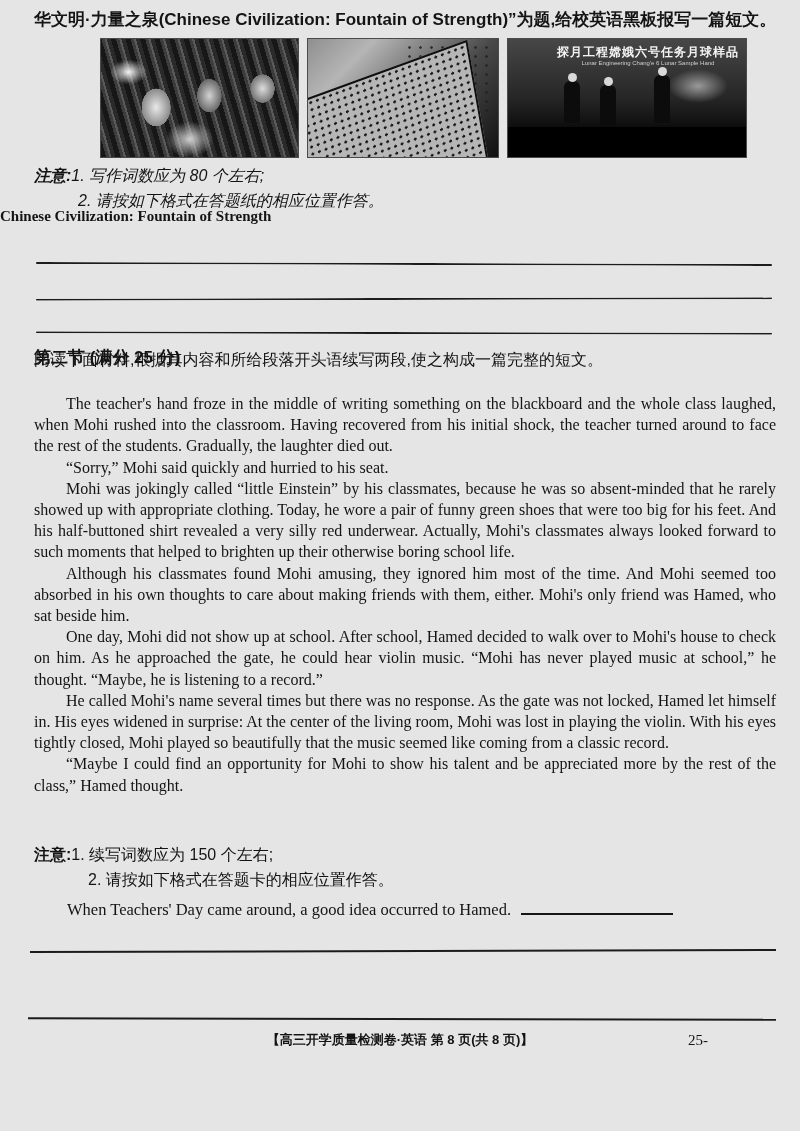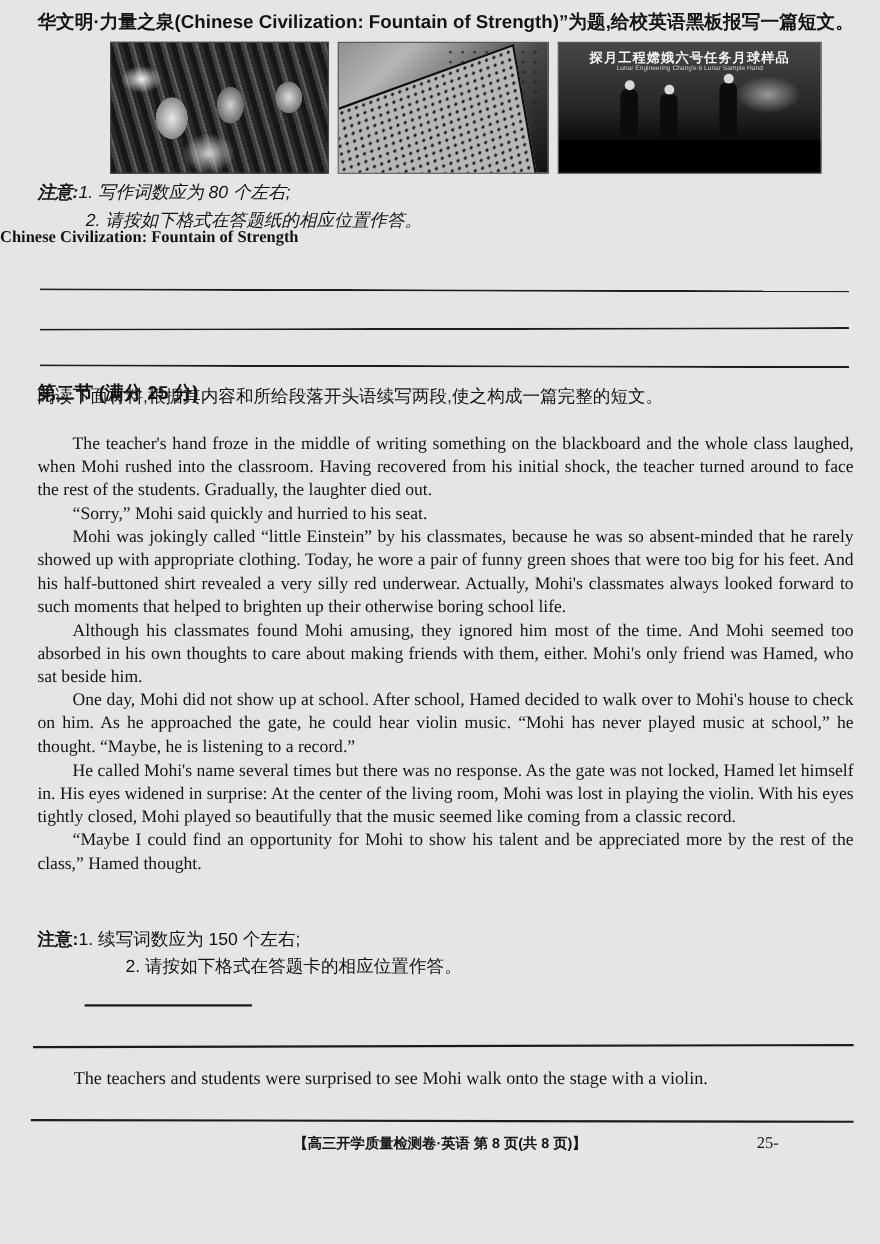--- a/index.html
+++ b/index.html
@@ -25,37 +25,37 @@
   .oracle-slab{position:absolute;left:-18px;top:34px;width:190px;height:120px;
       transform:rotate(-20deg) skewX(-10deg);
       background-color:#b9b6a8;
       background-image:radial-gradient(#161616 1.2px, rgba(0,0,0,0) 1.6px);
       background-size:7px 7px;border:2px solid #0f0f0f;}
   .oracle-scatter{position:absolute;right:4px;top:4px;width:90px;height:70px;
       background-image:radial-gradient(#202020 1.3px, rgba(0,0,0,0) 1.7px);background-size:11px 9px;
       opacity:.8;}
   .photo-lunar{width:238px;background:linear-gradient(180deg,#474747 0%,#262626 50%,#0a0a0a 78%,#000 100%);}
   .lunar-banner{position:absolute;top:6px;left:0;width:100%;text-align:center;color:#f4f4f4;
-      font-family:"Liberation Sans",sans-serif;}
+      font-family:"Liberation Sans",sans-serif;padding-left:21px;}
   .lunar-banner .cn-line{font-size:12px;font-weight:bold;letter-spacing:1px;line-height:14px;}
   .lunar-banner .en-line{font-size:6px;color:#cfcfcf;line-height:8px;}
   .lunar-figure{position:absolute;bottom:34px;width:16px;height:42px;background:#0c0c0c;border-radius:6px 6px 0 0;}
   .lunar-figure::before{content:"";position:absolute;top:-8px;left:4px;width:9px;height:9px;border-radius:50%;
       background:#d9d9d9;}
   .lunar-podium{position:absolute;bottom:0;left:0;width:100%;height:30px;background:#000;}
   .lunar-glow{position:absolute;top:30px;right:18px;width:60px;height:34px;
       background:radial-gradient(ellipse at center,#9a9a9a 0%,rgba(0,0,0,0) 70%);}
   
   .notice{font-size:16px;line-height:25px;}
   .notice .lbl{font-weight:bold;}
   .notice-row2{display:block;}
   .notice1{top:163px;left:34px;font-style:italic;}
   .notice1 .notice-row2{margin-left:44px;text-align:right;}
   .notice2{top:842px;left:34px;}
-  .notice2 .notice-row2{margin-left:80px;}
+  .notice2 .notice-row2{margin-left:54px;}
   
   .essay-title{top:208px;left:0;width:800px;text-align:left;font-size:15px;font-weight:bold;}
   
   .wline{left:36px;width:736px;height:0;border-top:2px solid #1c1c1c;border-radius:2px;}
   .wl1{top:263px;transform:rotate(.15deg);}
   .wl2{top:298px;transform:rotate(-.1deg);}
   .wl3{top:332px;transform:rotate(.12deg);}
   
   .section-heading{top:346px;left:34px;font-size:17px;font-weight:bold;}
   .section-intro{top:350px;left:34px;width:744px;font-size:16px;}
@@ -122,24 +122,23 @@
     <p>He called Mohi's name several times but there was no response. As the gate was not locked, Hamed let himself in. His eyes widened in surprise: At the center of the living room, Mohi was lost in playing the violin. With his eyes tightly closed, Mohi played so beautifully that the music seemed like coming from a classic record.</p>
     <p>“Maybe I could find an opportunity for Mohi to show his talent and be appreciated more by the rest of the class,” Hamed thought.</p>
   </div>
 
   <div class="abs notice notice2 cn">
     <span class="lbl">注意:</span><span>1. 续写词数应为 150 个左右;</span>
     <span class="notice-row2">2. 请按如下格式在答题卡的相应位置作答。</span>
   </div>
 
   <div class="abs lead1">
-    <span class="blank-line"></span>
+    <span>When Teachers' Day came around, a good idea occurred to Hamed.</span><span class="blank-line"></span>
   </div>
 
   <div class="abs sep-line"></div>
 
-  <div class="abs lead2">The teachers and students were surprised to see Mohi walk onto the stage with a violin.</div>
 
   <div class="abs footer-line"></div>
   <div class="abs footer-center cn">【高三开学质量检测卷·英语  第 8 页(共 8 页)】</div>
   <div class="abs footer-right">25-</div>
 
 </div>
 
 </body></html>

